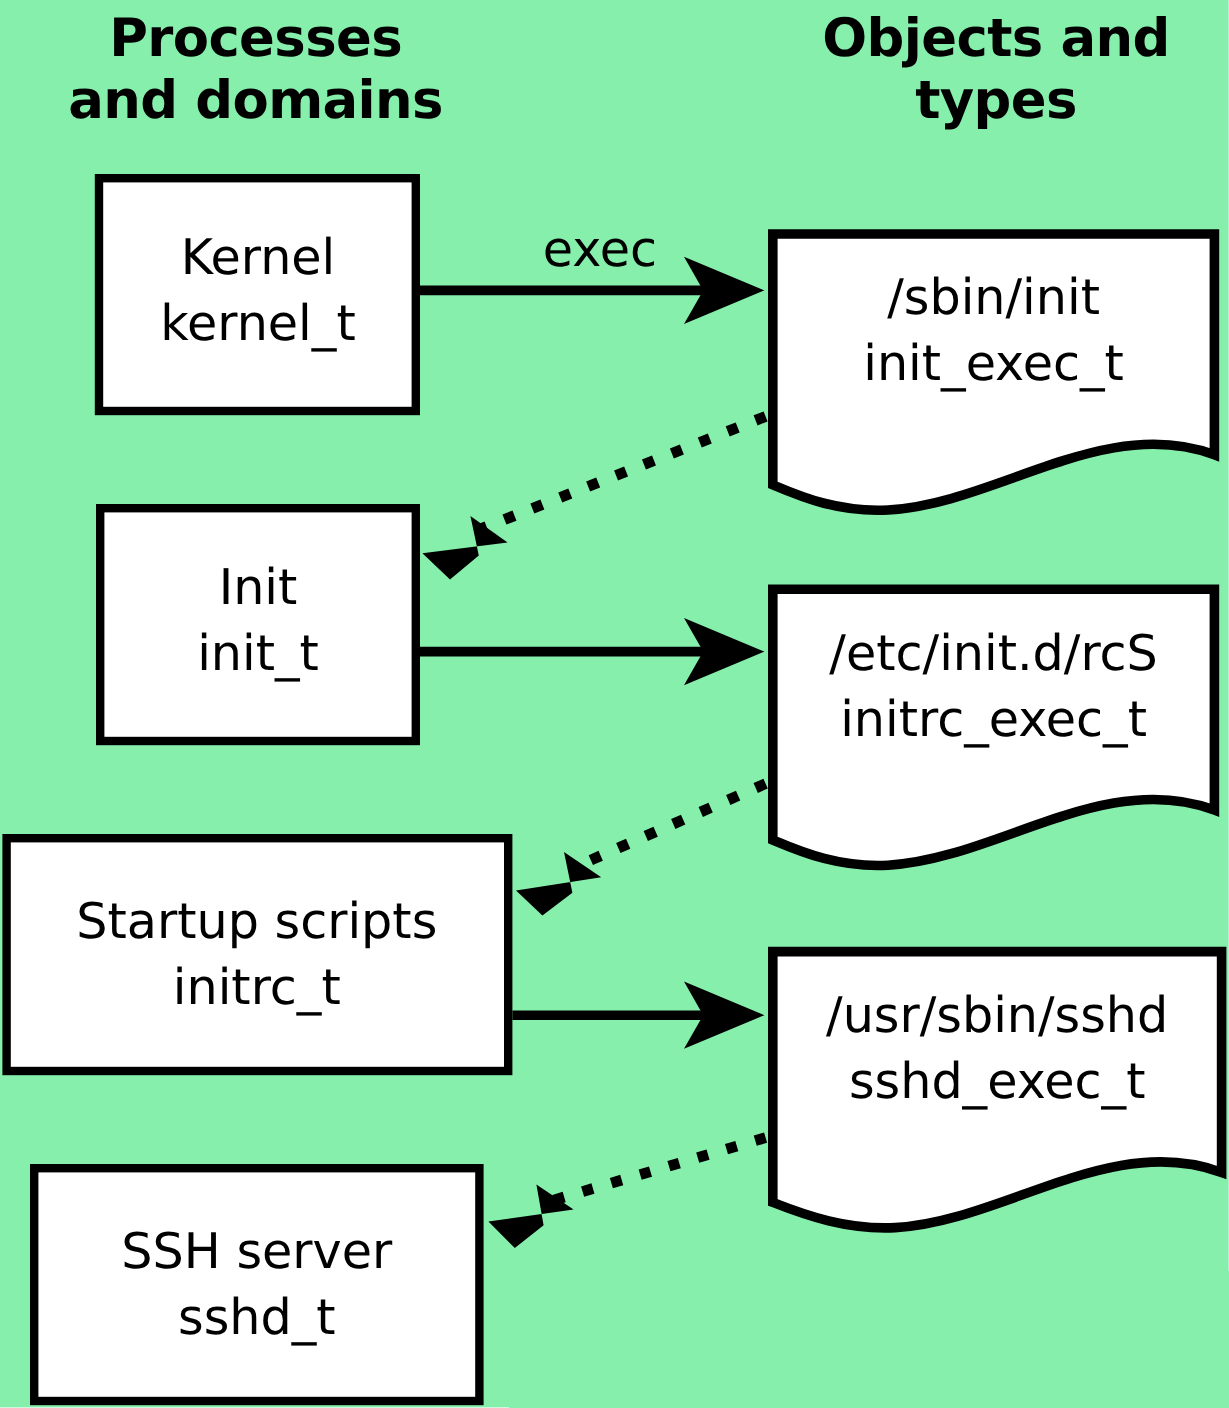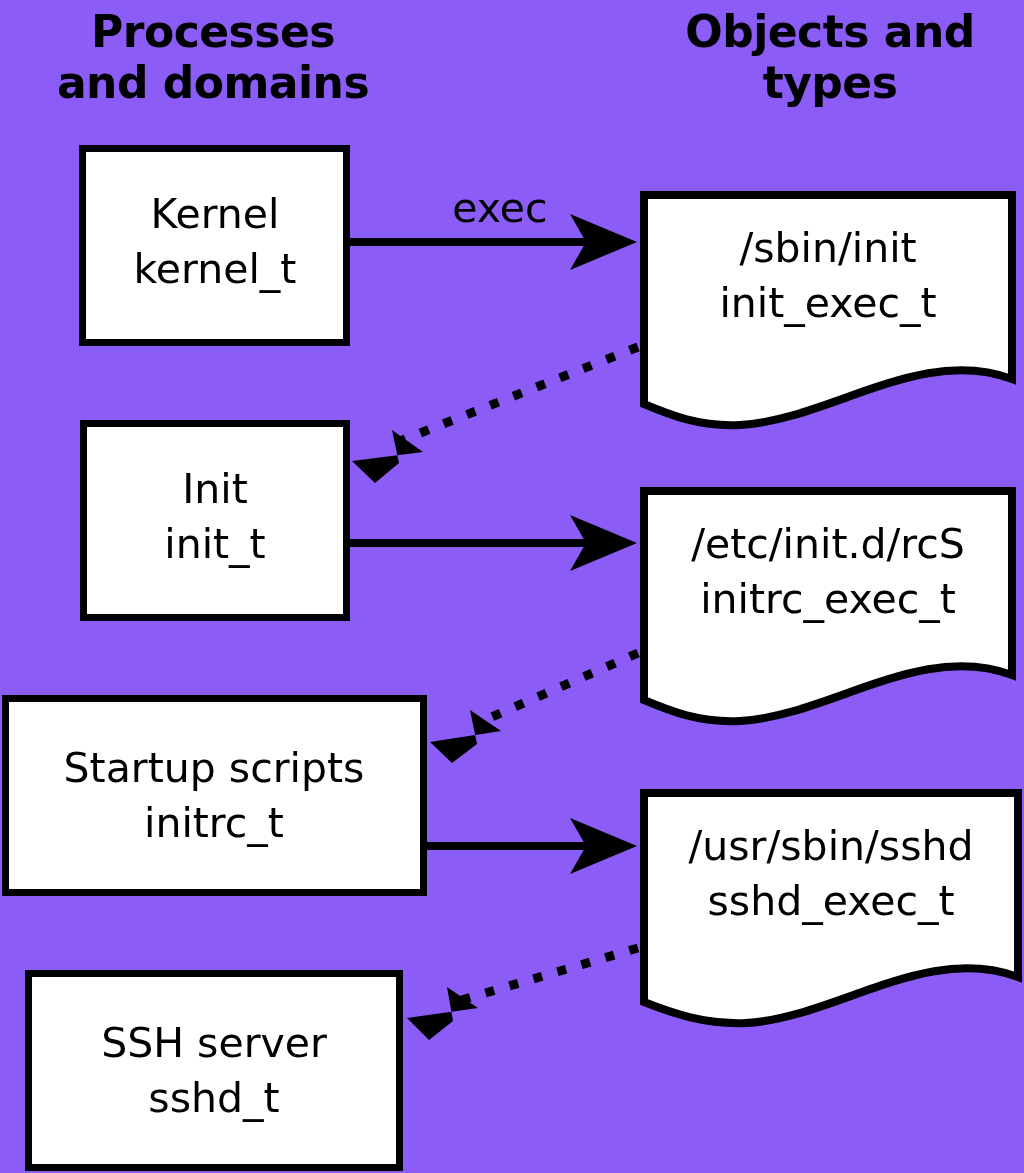--- a/index.html
+++ b/index.html
@@ -10,21 +10,21 @@
   body {
     width: 1024px;
     height: 1173px;
     font-family: "DejaVu Sans", sans-serif;
     overflow: hidden;
   }
   #diagram-root {
     position: relative;
     width: 1024px;
     height: 1173px;
-    background: #8b5cf6;
+    background: #86efac;
   }
   svg.diagram {
     display: block;
     width: 1024px;
     height: 1173px;
   }
   .col-title {
     font-family: "DejaVu Sans", sans-serif;
     font-weight: bold;
     font-size: 44px;

